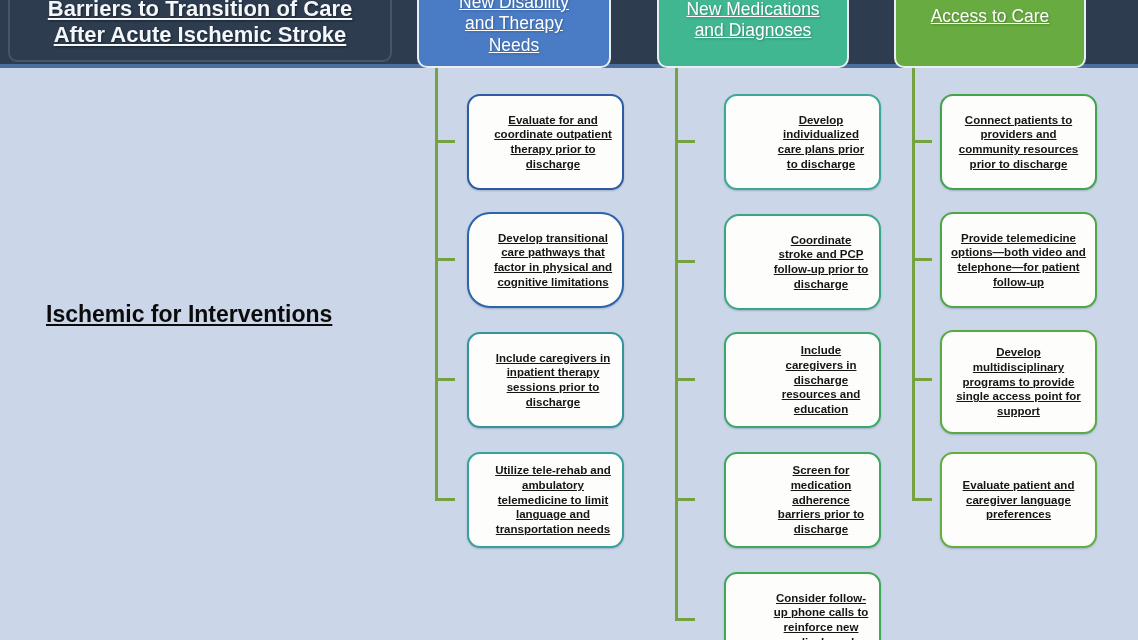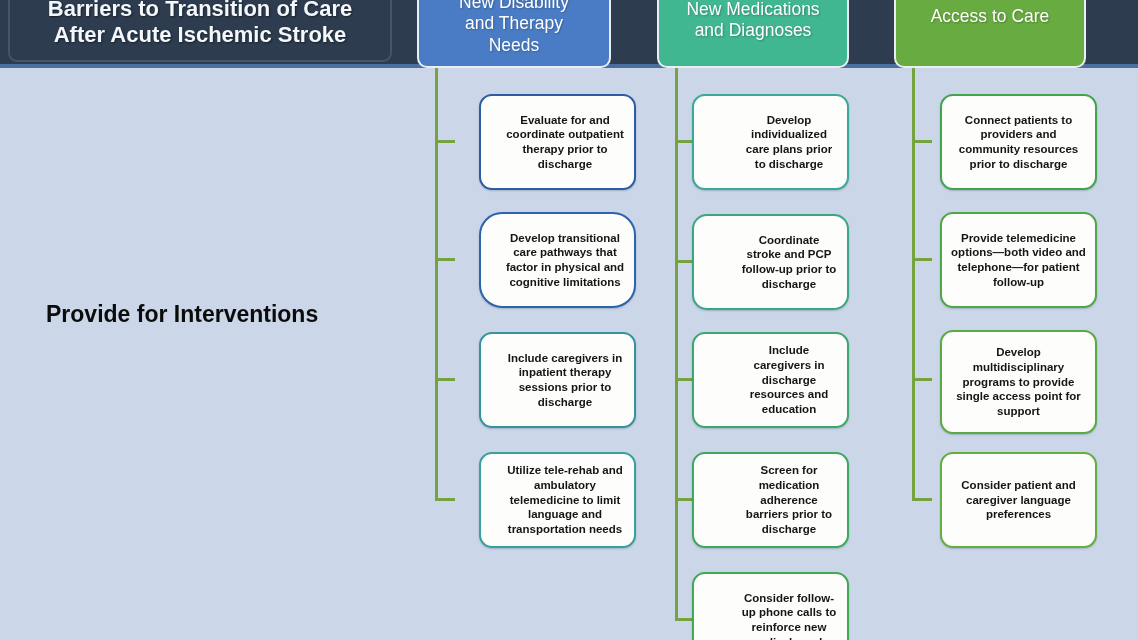--- a/index.html
+++ b/index.html
@@ -1,15 +1,15 @@
 <!DOCTYPE html>
 <html style="--page-bg: #cbd7e9; --band-bg: #2d3c4e; --band-border: #4a6f9e; --connector: #74a33f; --box-fill: #fdfdfc; --header-text: #ffffff;"><head>
 <meta charset="utf-8">
 <style>
-  * { box-sizing: border-box; margin: 0; padding: 0; }
+  * { box-sizing: border-box; margin: 0; padding: 0; text-decoration: underline; }
   html, body { background: #ffffff; font-family: "Liberation Sans", sans-serif; }
   #canvas {
     position: relative;
     width: 1138px;
     height: 640px;
     overflow: hidden;
     background: var(--page-bg, #cbd7e9);
   }
   
   .band {
@@ -66,22 +66,22 @@
     background: var(--box-fill, #fdfdfc);
     border: 2.5px solid #3aa;
     border-radius: 13px;
     display: flex; align-items: center; justify-content: center;
     text-align: center;
     font-weight: bold; font-size: 11.5px; line-height: 1.28;
     color: #151515;
     padding: 4px 9px;
     box-shadow: 0 1px 2px rgba(40,60,90,0.25);
   }
-  .colA { left: 479px; padding-left: 24px; }
-  .colB { left: 692px; padding-left: 46px; }
+  .colA { left: 467px; padding-left: 24px; }
+  .colB { left: 724px; padding-left: 46px; }
   .colC { left: 940px; }
   .r1 { top: 94px; }
   .r2 { top: 212px; }
   .r3 { top: 332px; }
   .r4 { top: 452px; }
   .r5 { top: 572px; }
   .colB.r2 { top: 214px; border-radius: 15px; }
   .colC.r3 { top: 330px; height: 104px; }
   
   .side-label {
@@ -130,17 +130,17 @@
 
   <div class="tbox colB r1" style="border-color: rgb(58, 169, 149);">Develop individualized care plans prior to discharge</div>
   <div class="tbox colB r2" style="border-color: rgb(59, 166, 131);">Coordinate stroke and PCP follow-up prior to discharge</div>
   <div class="tbox colB r3" style="border-color: rgb(62, 168, 106);">Include caregivers in discharge resources and education</div>
   <div class="tbox colB r4" style="border-color: rgb(63, 167, 94);">Screen for medication adherence barriers prior to discharge</div>
   <div class="tbox colB r5" style="border-color: rgb(65, 168, 84);">Consider follow-up phone calls to reinforce new medical needs</div>
 
   <div class="tbox colC r1" style="border-color: rgb(66, 164, 75);">Connect patients to providers and community resources prior to discharge</div>
   <div class="tbox colC r2" style="border-color: rgb(79, 168, 69);">Provide telemedicine options—both video and telephone—for patient follow-up</div>
   <div class="tbox colC r3" style="border-color: rgb(88, 171, 66);">Develop multidisciplinary programs to provide single access point for support</div>
-  <div class="tbox colC r4" style="border-color: rgb(99, 174, 63);">Consider patient and caregiver language preferences</div>
+  <div class="tbox colC r4" style="border-color: rgb(99, 174, 63);">Evaluate patient and caregiver language preferences</div>
 
-  <div class="side-label">Provide for Interventions</div>
+  <div class="side-label">Ischemic for Interventions</div>
 
 </div>
 
 </body></html>

